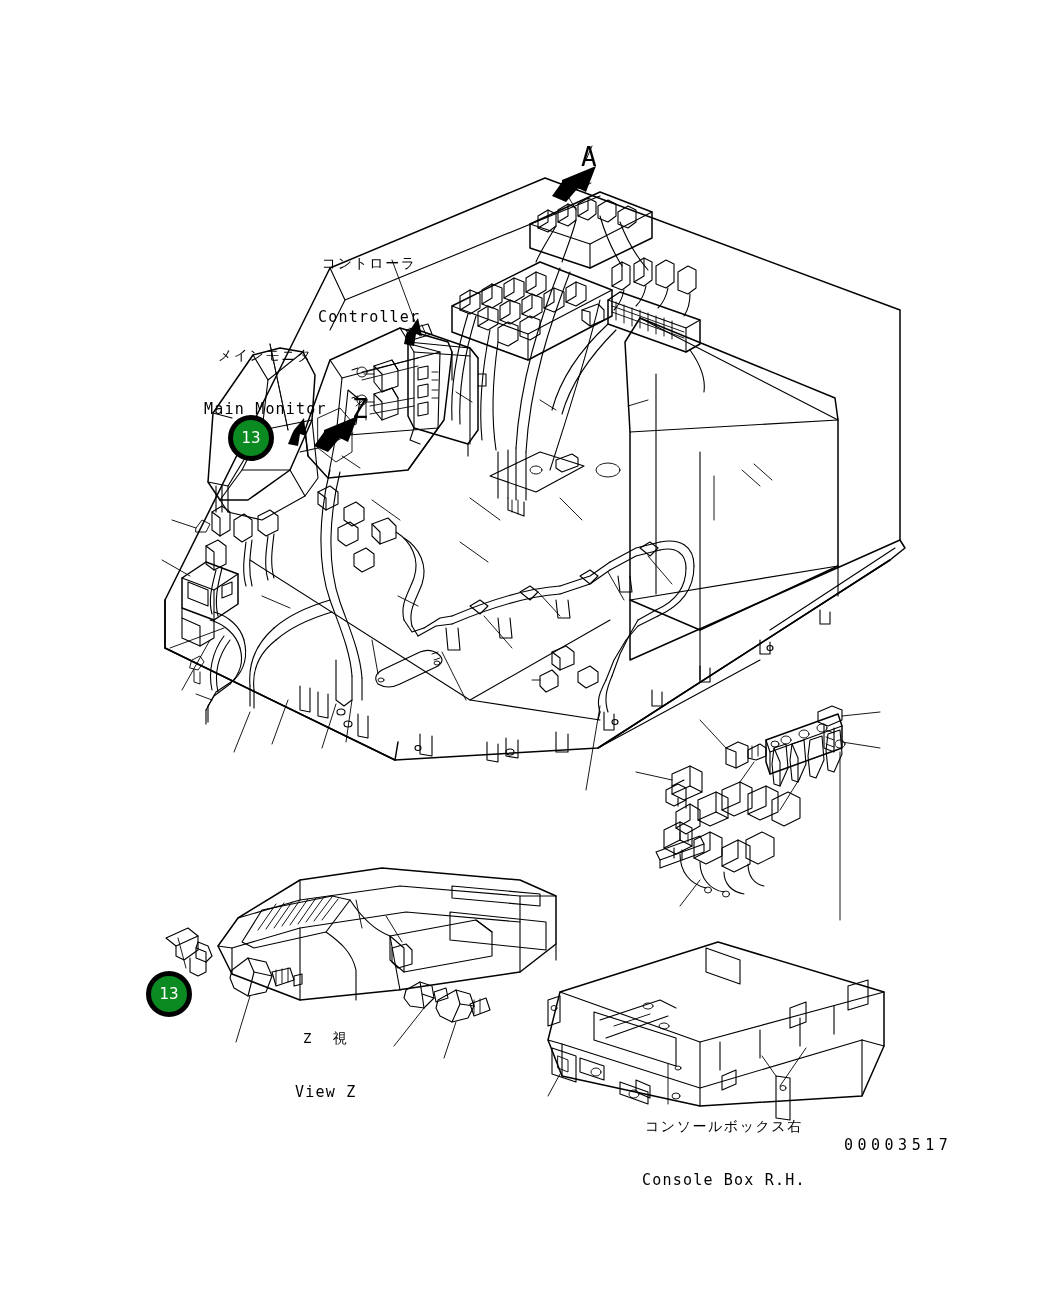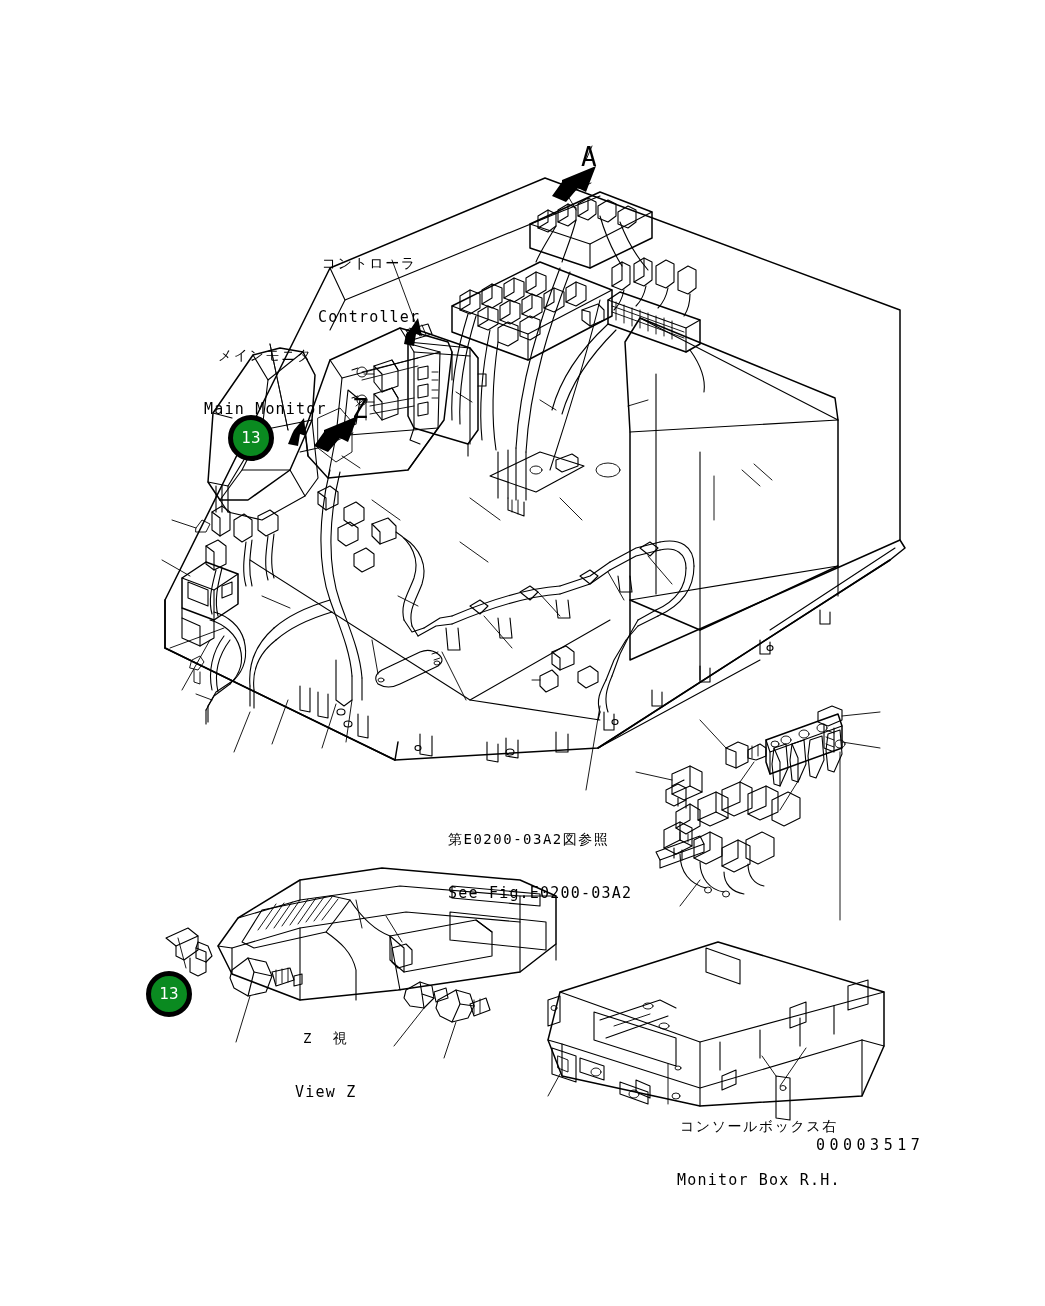--- a/index.html
+++ b/index.html
@@ -49,20 +49,21 @@
     font-size: 26px;
     font-family: "DejaVu Sans Mono", "Liberation Mono", monospace;
     color: #000;
   }
   .drawno {
     position: absolute;
     font-size: 15px;
     letter-spacing: 4.5px;
     color: #000;
     font-family: "DejaVu Sans Mono", "Liberation Mono", monospace;
+    margin-left: 28px;
   }
   .callout {
     position: absolute;
     width: 46px;
     height: 46px;
     border-radius: 50%;
     border: 5px solid #701a75;
     box-sizing: border-box;
     display: flex;
     align-items: center;
@@ -692,29 +693,25 @@
   <div class="lbl ctr" style="left:318px; top:217px;">
     <span class="jp">コントローラ</span>
     <span class="en">Controller</span>
   </div>
 
   <div class="lbl ctr" style="left:204px; top:309px;">
     <span class="jp">メインモニタ</span>
     <span class="en">Main Monitor</span>
   </div>
 
-  <div class="lbl" style="left:448px; top:793px;">
-    <span class="jp">第E0200-03A2図参照</span>
-    <span class="en">See Fig.E0200-03A2</span>
-  </div>
-
-
-  <div class="lbl ctr" style="left:642px; top:1080px;margin-left:35px;">
+
+
+  <div class="lbl ctr" style="left:642px; top:1080px;">
     <span class="jp">コンソールボックス右</span>
-    <span class="en">Monitor Box R.H.</span>
+    <span class="en">Console Box R.H.</span>
   </div>
 
   <div class="lbl ctr" style="left:295px; top:992px;text-align:center;">
     <span class="jp">Z  視</span>
     <span class="en">View Z</span>
   </div>
 
 
   <div class="viewmark" style="left:581px; top:142px;">A</div>
   <div class="viewmark" style="left:352px; top:394px;">Z</div>

